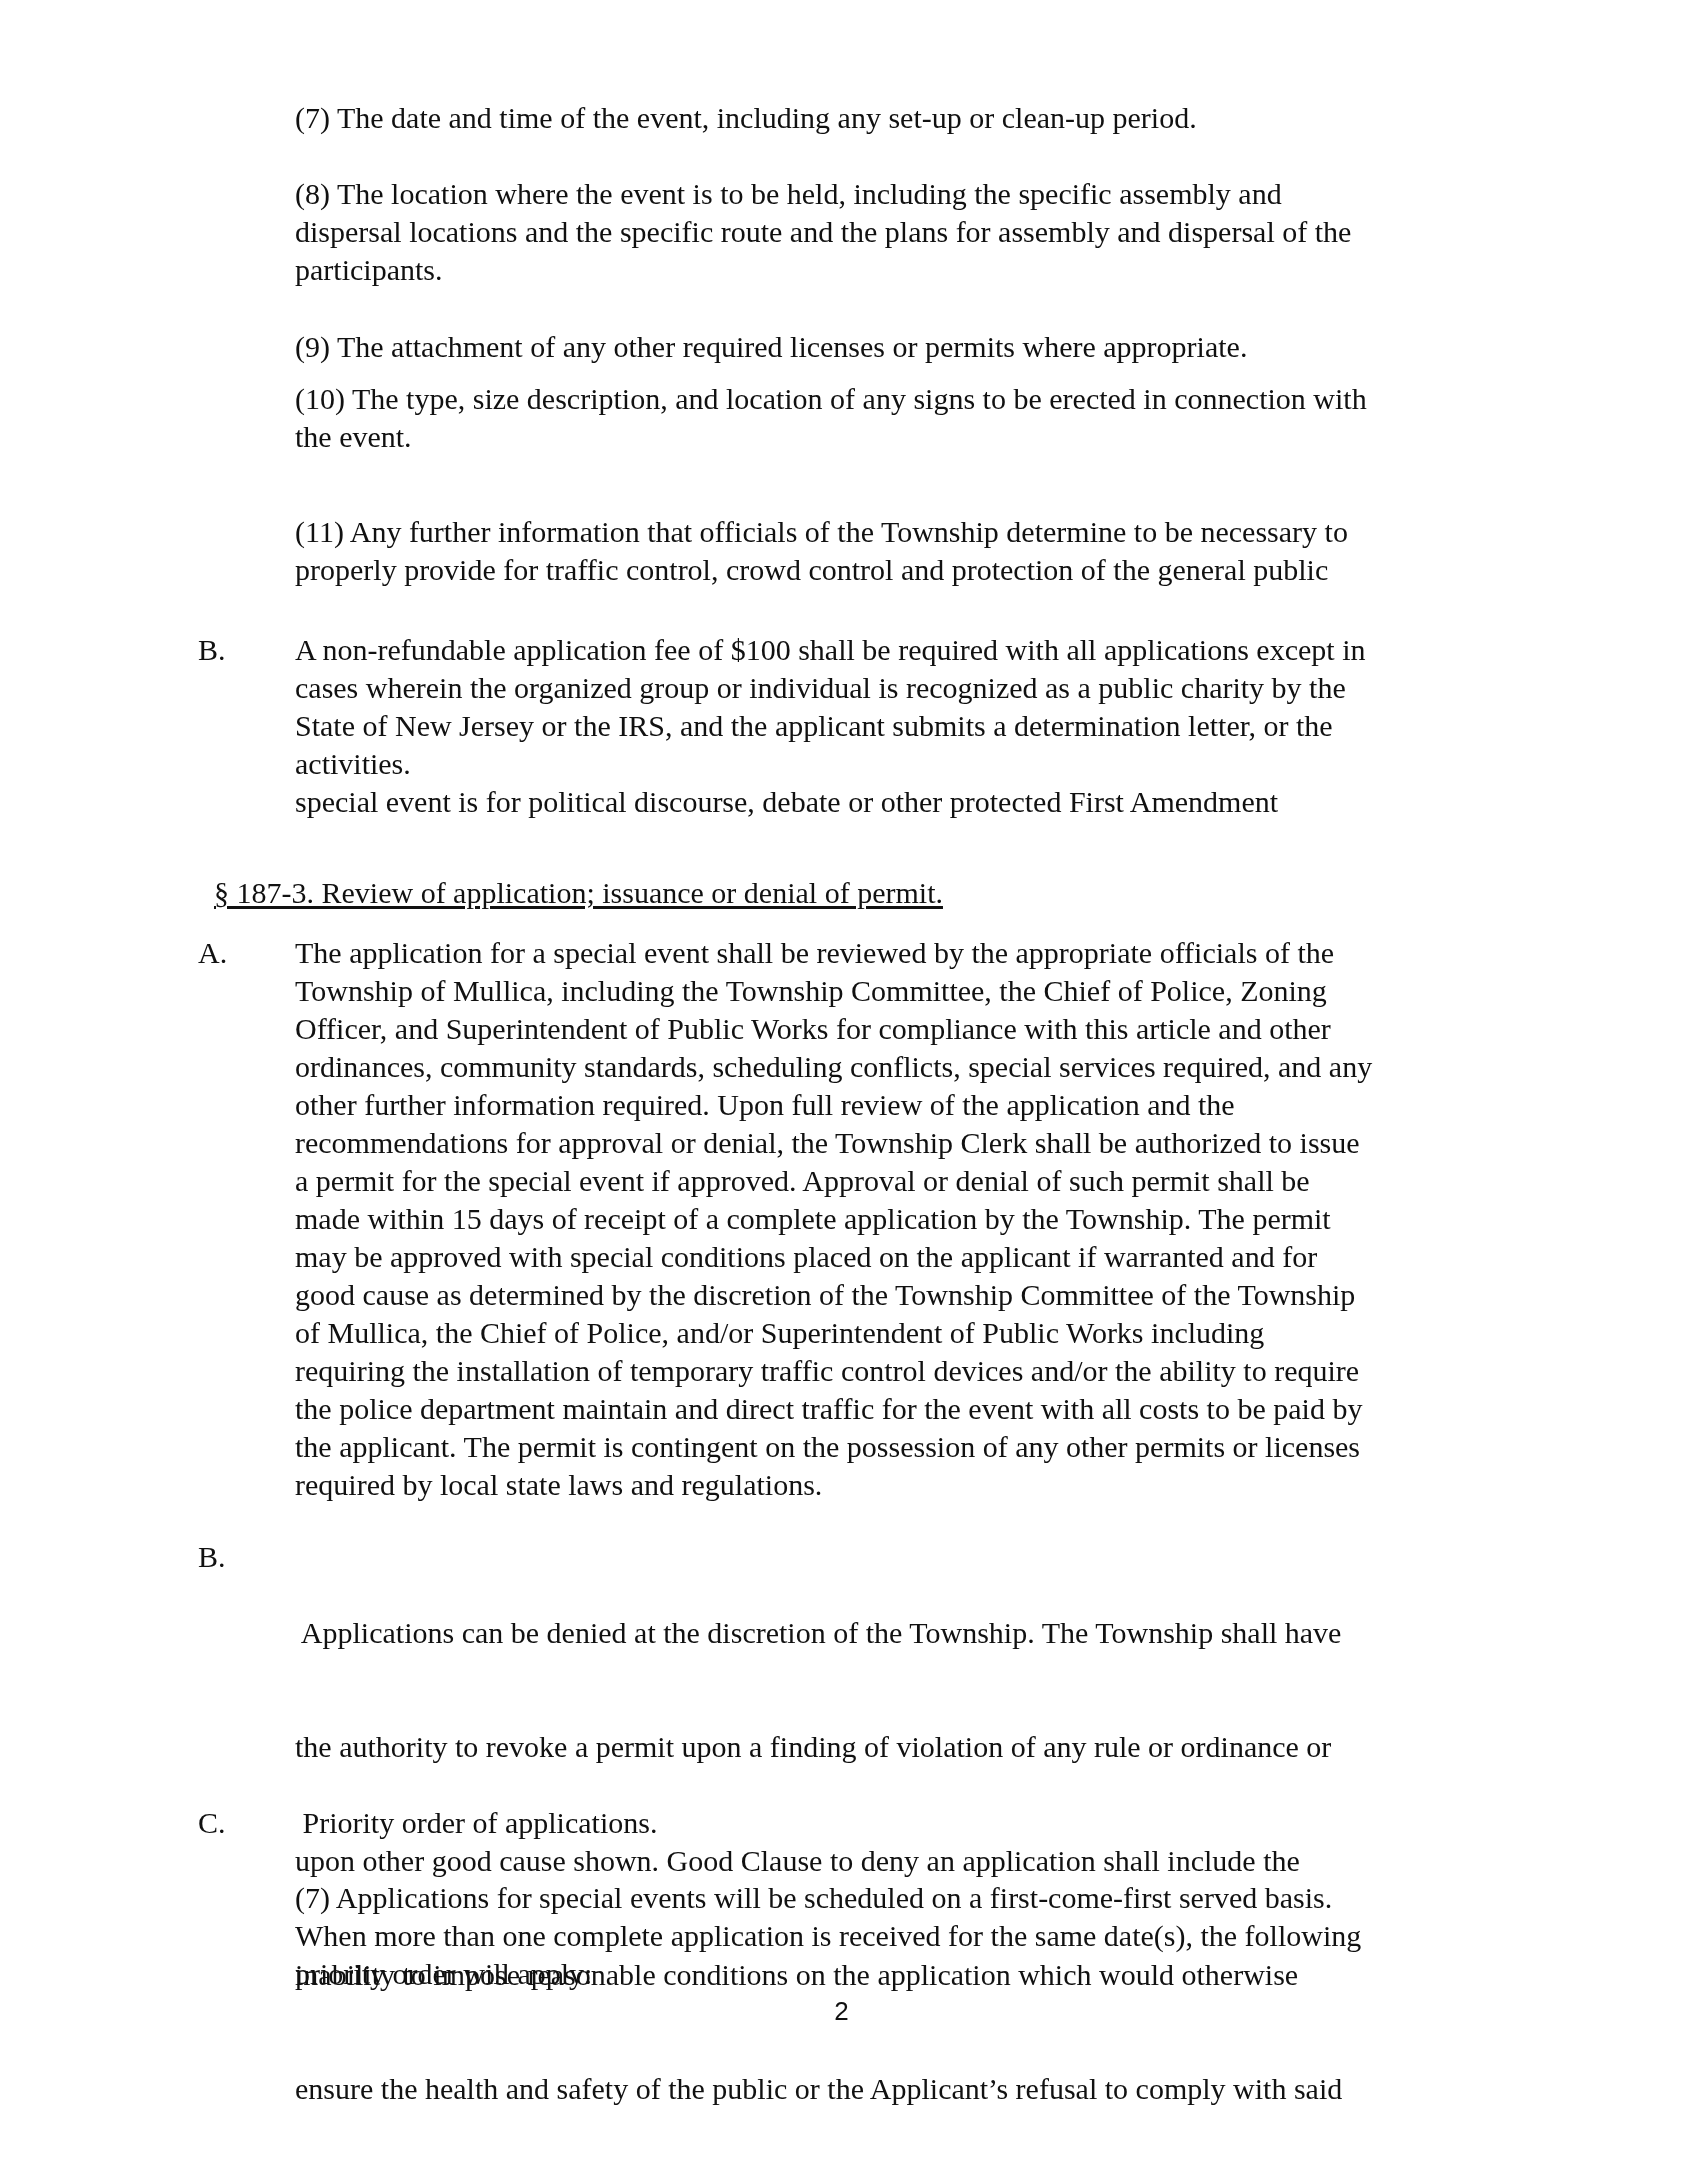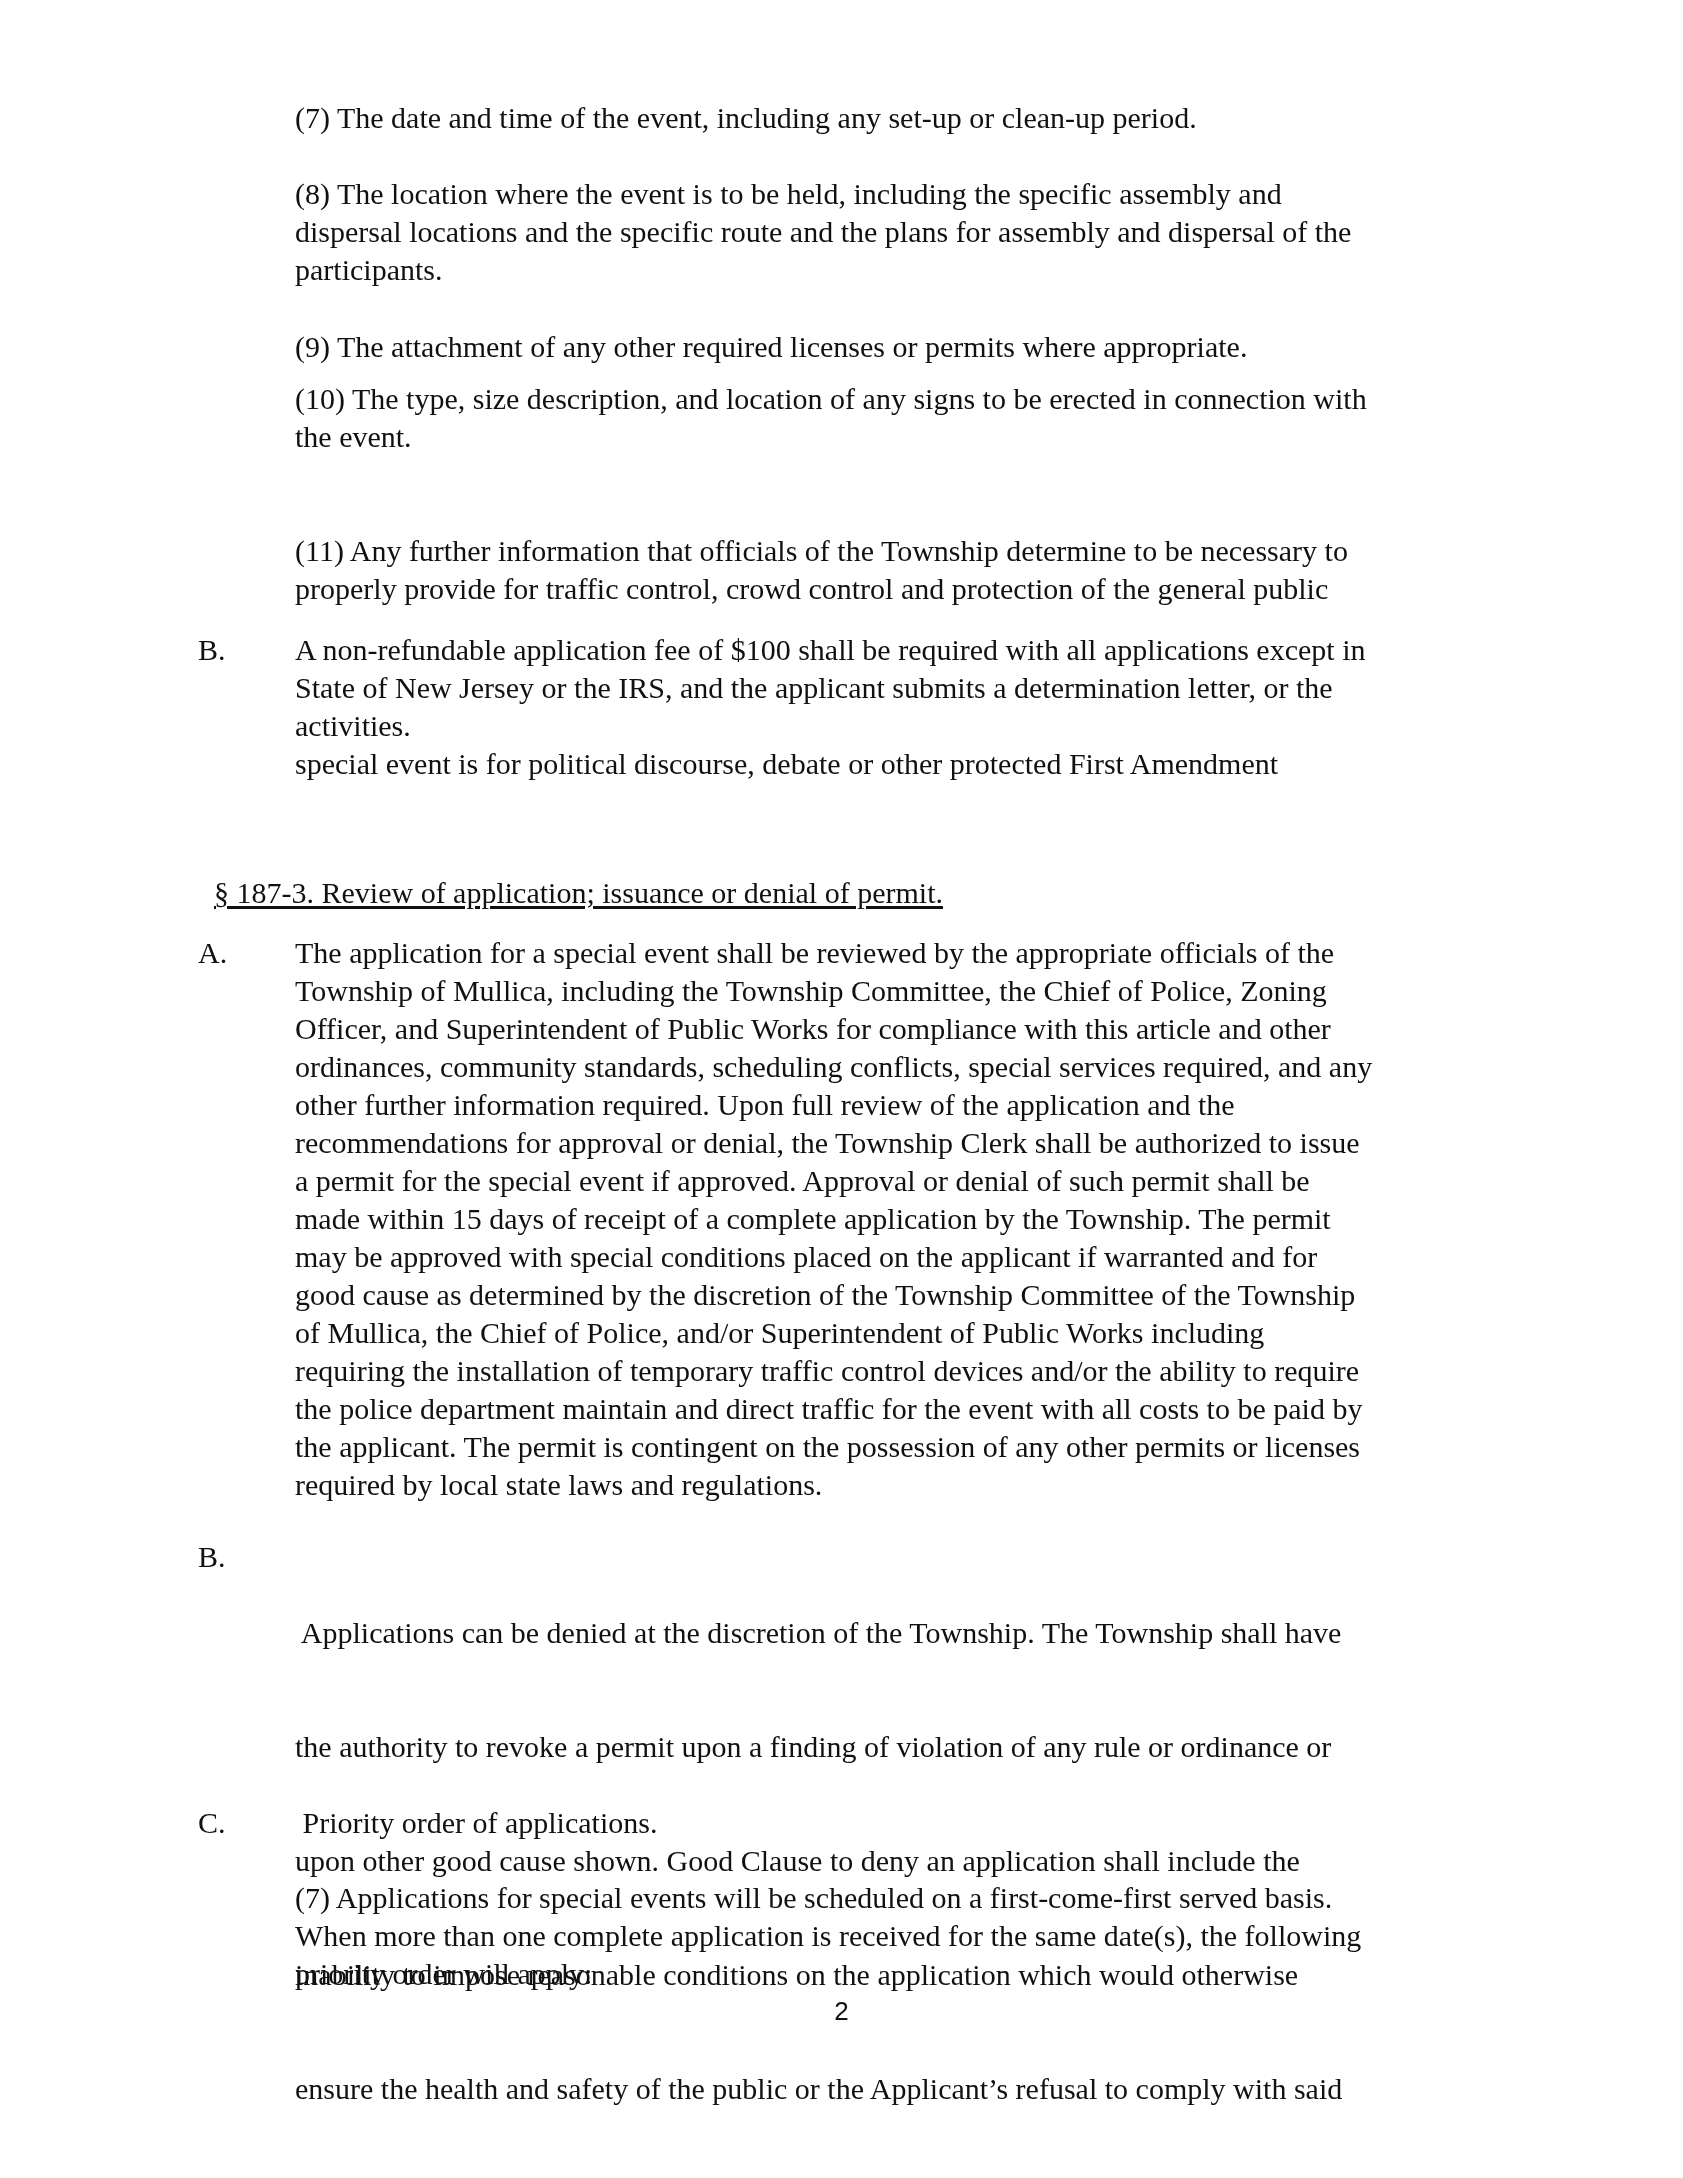--- a/index.html
+++ b/index.html
@@ -33,28 +33,29 @@
     <div>participants.</div>
   </div>
 
   <p class="block" style="top:328px;">(9) The attachment of any other required licenses or permits where appropriate.</p>
 
   <div class="block" style="top:380px;">
     <div>(10) The type, size description, and location of any signs to be erected in connection with</div>
     <div>the event.</div>
   </div>
 
-  <div class="block" style="top:532px;">
+  <div class="block" style="top:513px;">
     <div>(11) Any further information that officials of the Township determine to be necessary to</div>
     <div>properly provide for traffic control, crowd control and protection of the general public</div>
   </div>
 
   <div class="letter" style="top:631px;">B.</div>
   <div class="block" style="top:631px;">
     <div>A non-refundable application fee of $100 shall be required with all applications except in</div>
+    <div>cases wherein the organized group or individual is recognized as a public charity by the</div>
     <div>State of New Jersey or the IRS, and the applicant submits a determination letter, or the</div>
     <div>activities.</div>
     <div>special event is for political discourse, debate or other protected First Amendment</div>
   </div>
 
   <div class="heading" style="top:858px;">§ 187-3. Review of application; issuance or denial of permit.</div>
 
   <div class="letter" style="top:934px;">A.</div>
   <div class="block" style="top:934px;">
     <div>The application for a special event shall be reviewed by the appropriate officials of the</div>

